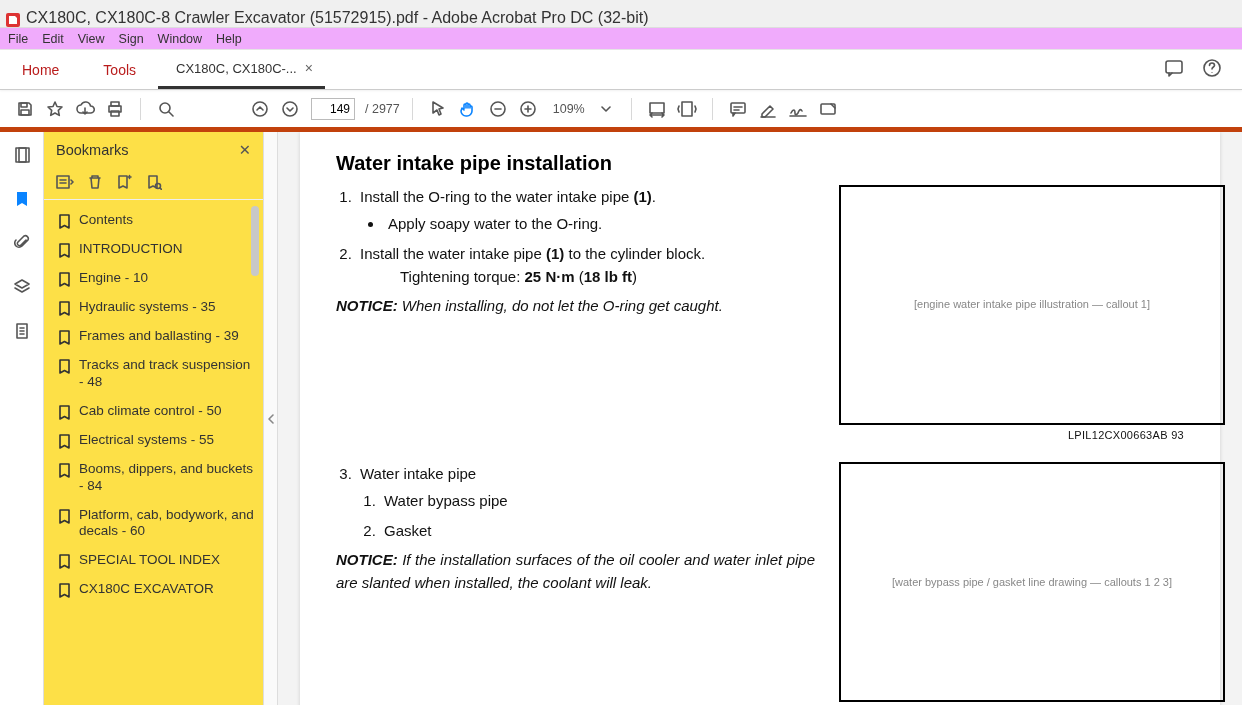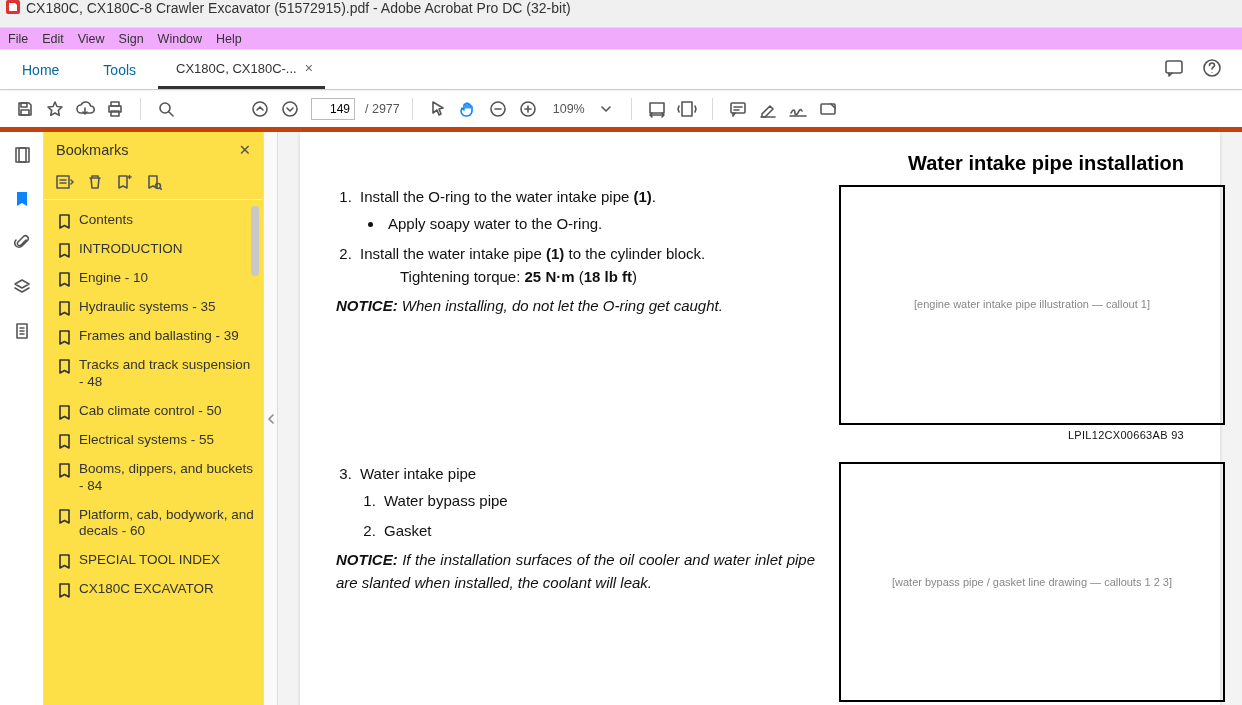--- a/index.html
+++ b/index.html
@@ -1,23 +1,23 @@
 <!DOCTYPE html>
 <html><head>
 <meta charset="utf-8">
 <style>
 * { margin: 0; padding: 0; box-sizing: border-box; font-family: "Segoe UI", Arial, sans-serif; }
 body { background: #fff; width: 1242px; height: 705px; overflow: hidden; position: relative; display: flex; flex-direction: column; }
-.titlebar { height: 28px; background: #f0f0f0; display: flex; align-items: flex-start; padding: 0 6px; font-size: 14px; color: #333; border-bottom: 1px solid #ddd; }
+.titlebar { height: 28px; background: #f0f0f0; display: flex; align-items: flex-end; padding: 0 6px; font-size: 16px; color: #333; border-bottom: 1px solid #ddd; }
 .titlebar svg { margin-right: 6px; }
 .menubar { height: 22px; background: #f0abfc; display: flex; align-items: center; padding: 0 8px; gap: 14px; font-size: 12.5px; color: #333; border-bottom: 1px solid #e6e6e6; }
 .menubar span { cursor: default; }
 .tabbar { height: 40px; background: #fff; display: flex; align-items: center; border-bottom: 1px solid #ccc; box-shadow: 0 1px 2px rgba(0,0,0,0.06); }
 .tabbar-left { display: flex; align-items: stretch; height: 100%; }
-.tab-main { padding: 0 22px; display: flex; align-items: center; font-size: 14px; color: #0369a1; cursor: pointer; }
+.tab-main { padding: 0 22px; display: flex; align-items: center; font-size: 14px; color: #b91c1c; cursor: pointer; }
 .tab-doc { padding: 0 12px 0 18px; display: flex; align-items: center; font-size: 13px; color: #333; border-bottom: 3px solid #333; position: relative; gap: 8px; }
 .tab-close { color: #666; cursor: pointer; font-size: 14px; }
 .tabbar-right { margin-left: auto; display: flex; align-items: center; gap: 18px; padding-right: 20px; color: #555; }
 .toolbar { height: 42px; border-bottom: 5px solid #c2410c; display: flex; align-items: center; padding: 0 12px; gap: 4px; color: #555; }
 .tb-sep { width: 1px; height: 22px; background: #d8d8d8; margin: 0 8px; }
 .tb-btn { width: 26px; height: 26px; display: flex; align-items: center; justify-content: center; border-radius: 3px; cursor: pointer; }
 .page-input { width: 44px; height: 22px; border: 1px solid #bbb; text-align: right; padding: 0 4px; font-size: 12px; margin: 0 4px; }
 .page-total { font-size: 12.5px; color: #555; margin-left: 2px; }
 .zoom-val { font-size: 12.5px; color: #555; margin: 0 4px 0 8px; }
 .workspace { flex: 1; display: flex; min-height: 0; }
@@ -27,21 +27,21 @@
 .nav-header { height: 36px; display: flex; align-items: center; padding: 0 12px; font-size: 14.5px; color: #333; justify-content: space-between; }
 .nav-tools { height: 32px; display: flex; align-items: center; padding: 0 12px; gap: 14px; color: #555; border-bottom: 1px solid #eee; }
 .bookmark-list { flex: 1; overflow-y: auto; padding: 6px 4px 6px 10px; }
 .bm-item { display: flex; align-items: flex-start; gap: 8px; padding: 6px 4px; font-size: 13.5px; color: #333; cursor: pointer; line-height: 1.25; }
 .bm-item svg { flex-shrink: 0; margin-top: 2px; }
 .bm-scrollbar { position: absolute; right: 2px; top: 74px; width: 10px; bottom: 4px; }
 .bm-scroll-thumb { position: absolute; top: 0; width: 8px; height: 70px; background: #c8c8c8; border-radius: 4px; }
 .collapse-handle { width: 14px; border-right: 1px solid #ddd; display: flex; align-items: center; justify-content: center; color: #888; cursor: pointer; background: #fafafa; }
 .docview { flex: 1; background: #f3f3f3; overflow: auto; display: flex; justify-content: center; padding: 0; }
 .page { background: #fff; width: 920px; min-height: 700px; box-shadow: 0 0 4px rgba(0,0,0,0.15); padding: 20px 36px; position: relative; }
-.doc-h1 { font-family: Arial, sans-serif; font-weight: bold; font-size: 20px; margin-bottom: 10px; text-align: right; }
+.doc-h1 { font-family: Arial, sans-serif; font-weight: bold; font-size: 20px; margin-bottom: 10px; }
 .doc-body { font-family: Arial, sans-serif; font-size: 15px; line-height: 1.55; color: #111; }
 .doc-body ol { padding-left: 20px; }
 .doc-body ol li { margin-bottom: 6px; padding-left: 4px; }
 .sub-bullet { list-style: disc; margin-left: 24px; margin-top: 4px; }
 .sub-num { list-style: decimal; padding-left: 36px; margin-top: 4px; }
 .torque { margin-left: 40px; }
 .notice { font-style: italic; margin-top: 6px; }
 .notice b { font-style: italic; font-weight: bold; }
 .content-row { display: flex; gap: 24px; margin-bottom: 18px; }
 .text-col { flex: 1; }

